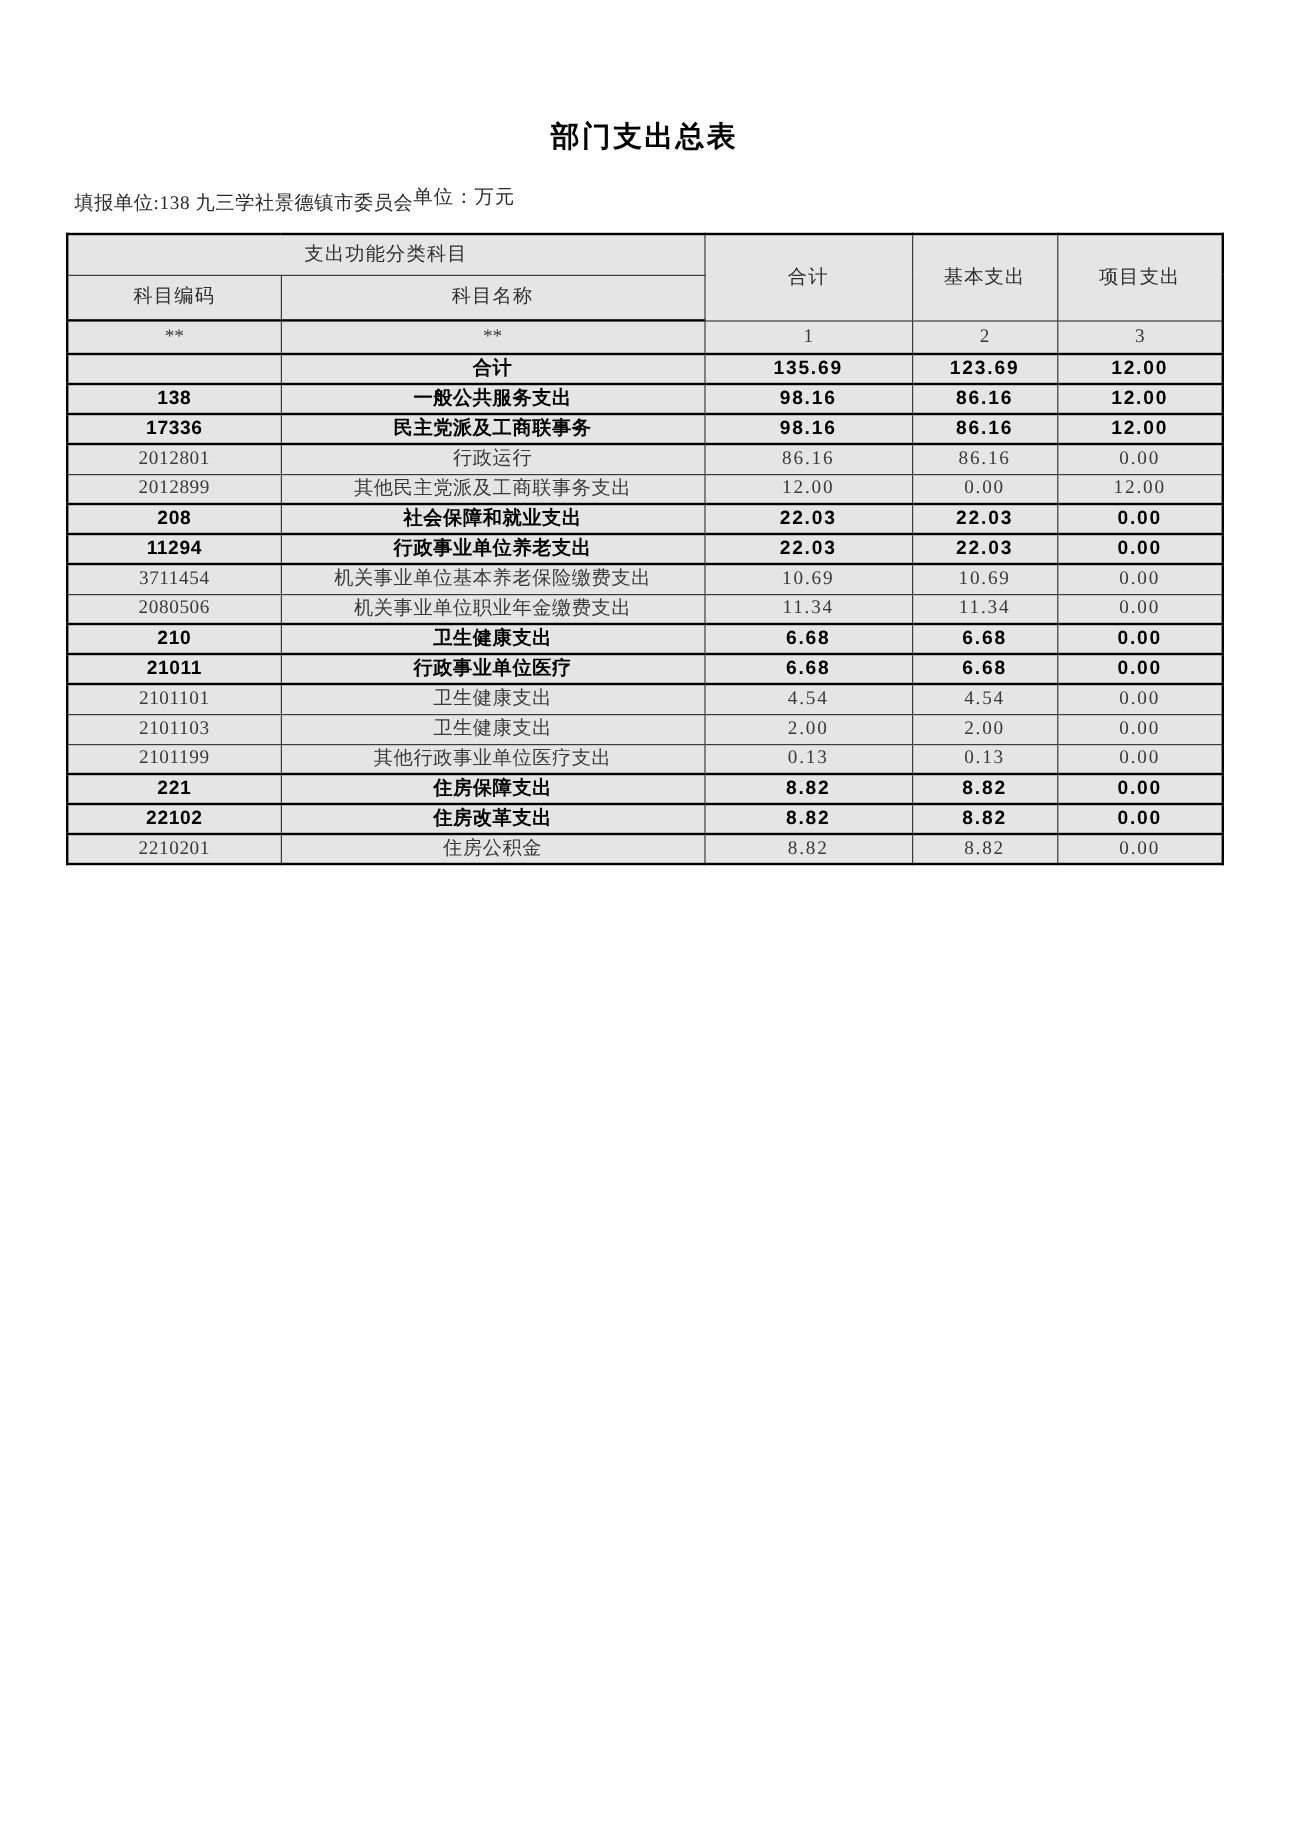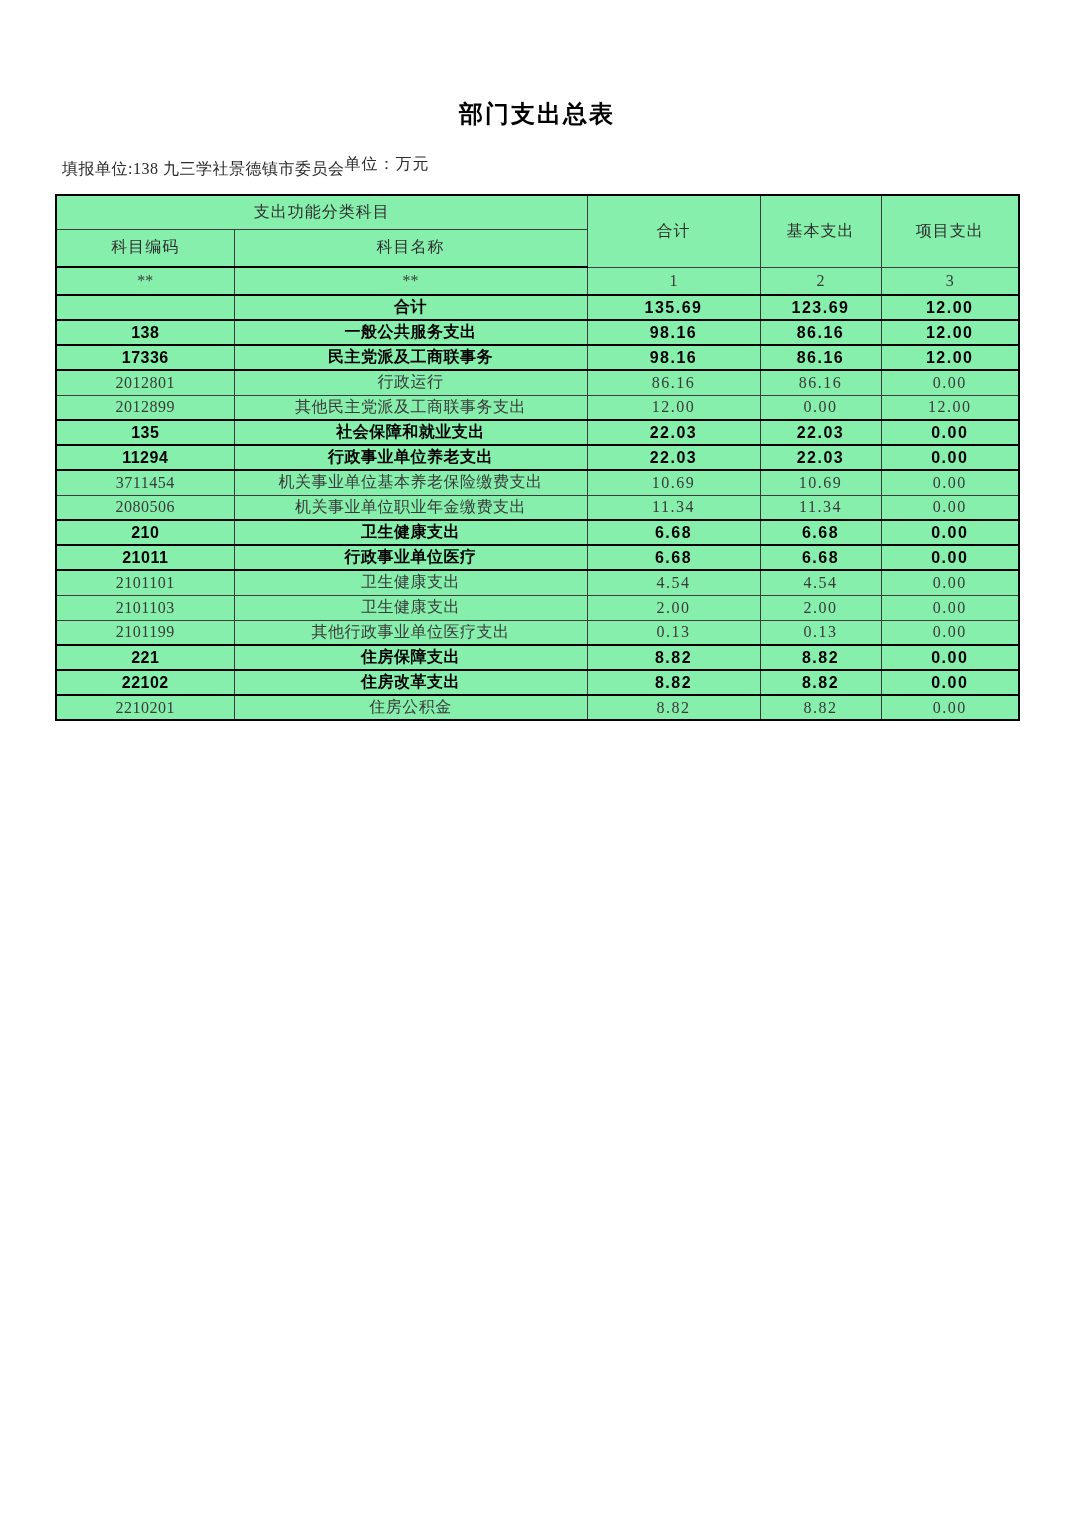--- a/index.html
+++ b/index.html
@@ -34,21 +34,21 @@
   }
   .meta .reporting-unit { padding-left: 7px; margin-bottom: 10px; letter-spacing: 0.5px; }
   .meta .unit-label { margin-bottom: 15px; letter-spacing: 1px; }
 
   table.budget {
     border-collapse: collapse;
     table-layout: fixed;
     width: 963px;
     margin-left: 55px;
     border: 2px solid #000000;
-    background: #86efac;
+    background: #e5e5e5;
   }
   .budget th, .budget td {
     border: 1px solid #3c3c3c;
     padding: 0 4px;
     text-align: center;
     vertical-align: middle;
     font-size: 16px;
     overflow: hidden;
     white-space: nowrap;
   }
@@ -146,21 +146,21 @@
           <td class="num">0.00</td>
         </tr>
         <tr class="">
           <td class="code">2012899</td>
           <td class="name">其他民主党派及工商联事务支出</td>
           <td class="num">12.00</td>
           <td class="num">0.00</td>
           <td class="num">12.00</td>
         </tr>
         <tr class="bold">
-          <td class="code">135</td>
+          <td class="code">208</td>
           <td class="name">社会保障和就业支出</td>
           <td class="num">22.03</td>
           <td class="num">22.03</td>
           <td class="num">0.00</td>
         </tr>
         <tr class="bold">
           <td class="code">11294</td>
           <td class="name">行政事业单位养老支出</td>
           <td class="num">22.03</td>
           <td class="num">22.03</td>

